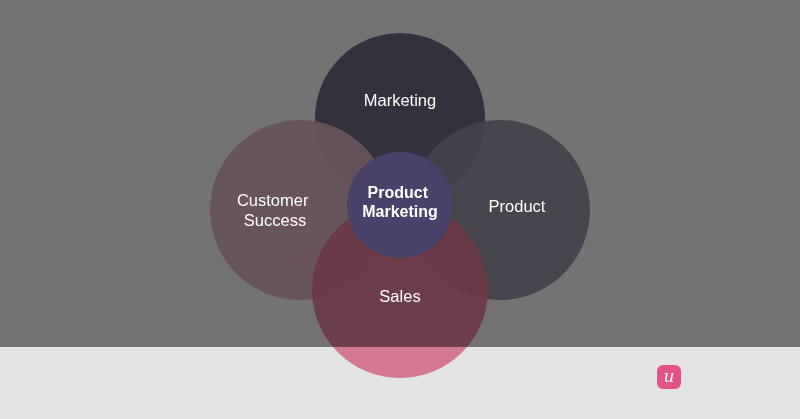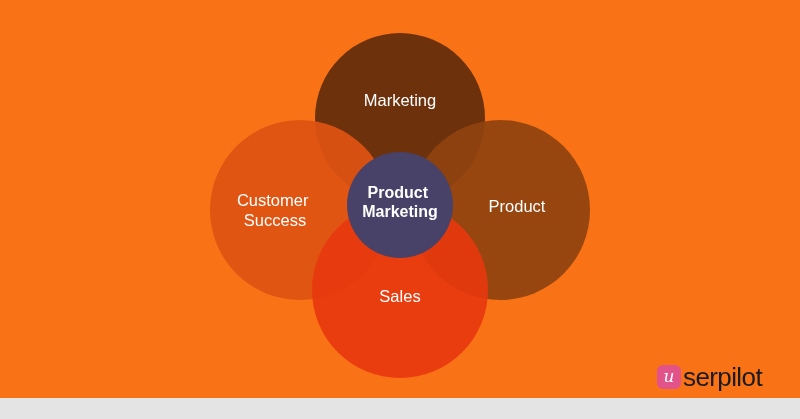--- a/index.html
+++ b/index.html
@@ -9,22 +9,22 @@
   body {
     width: 800px;
     height: 419px;
     background: #e4e4e4;
     font-family: "Liberation Sans", sans-serif;
     overflow: hidden;
   }
   .stage {
     position: relative;
     width: 800px;
-    height: 398px;
-    background: #f97316;
+    height: 347px;
+    background: #737373;
   }
   .venn-svg {
     position: absolute;
     left: 0;
     top: 0;
     width: 800px;
     height: 419px;
     display: block;
   }
   .venn-label {
@@ -111,16 +111,15 @@
       <tspan id="t-center-1" x="400" dy="0">Product</tspan>
       <tspan id="t-center-2" x="400" dy="19">Marketing</tspan>
     </text>
 
   </svg>
 
   <div class="logo">
     <div class="logo-mark">
       <span>u</span>
     </div>
-    <div class="logo-word">serpilot</div>
   </div>
 
 </div>
 
 </body></html>

